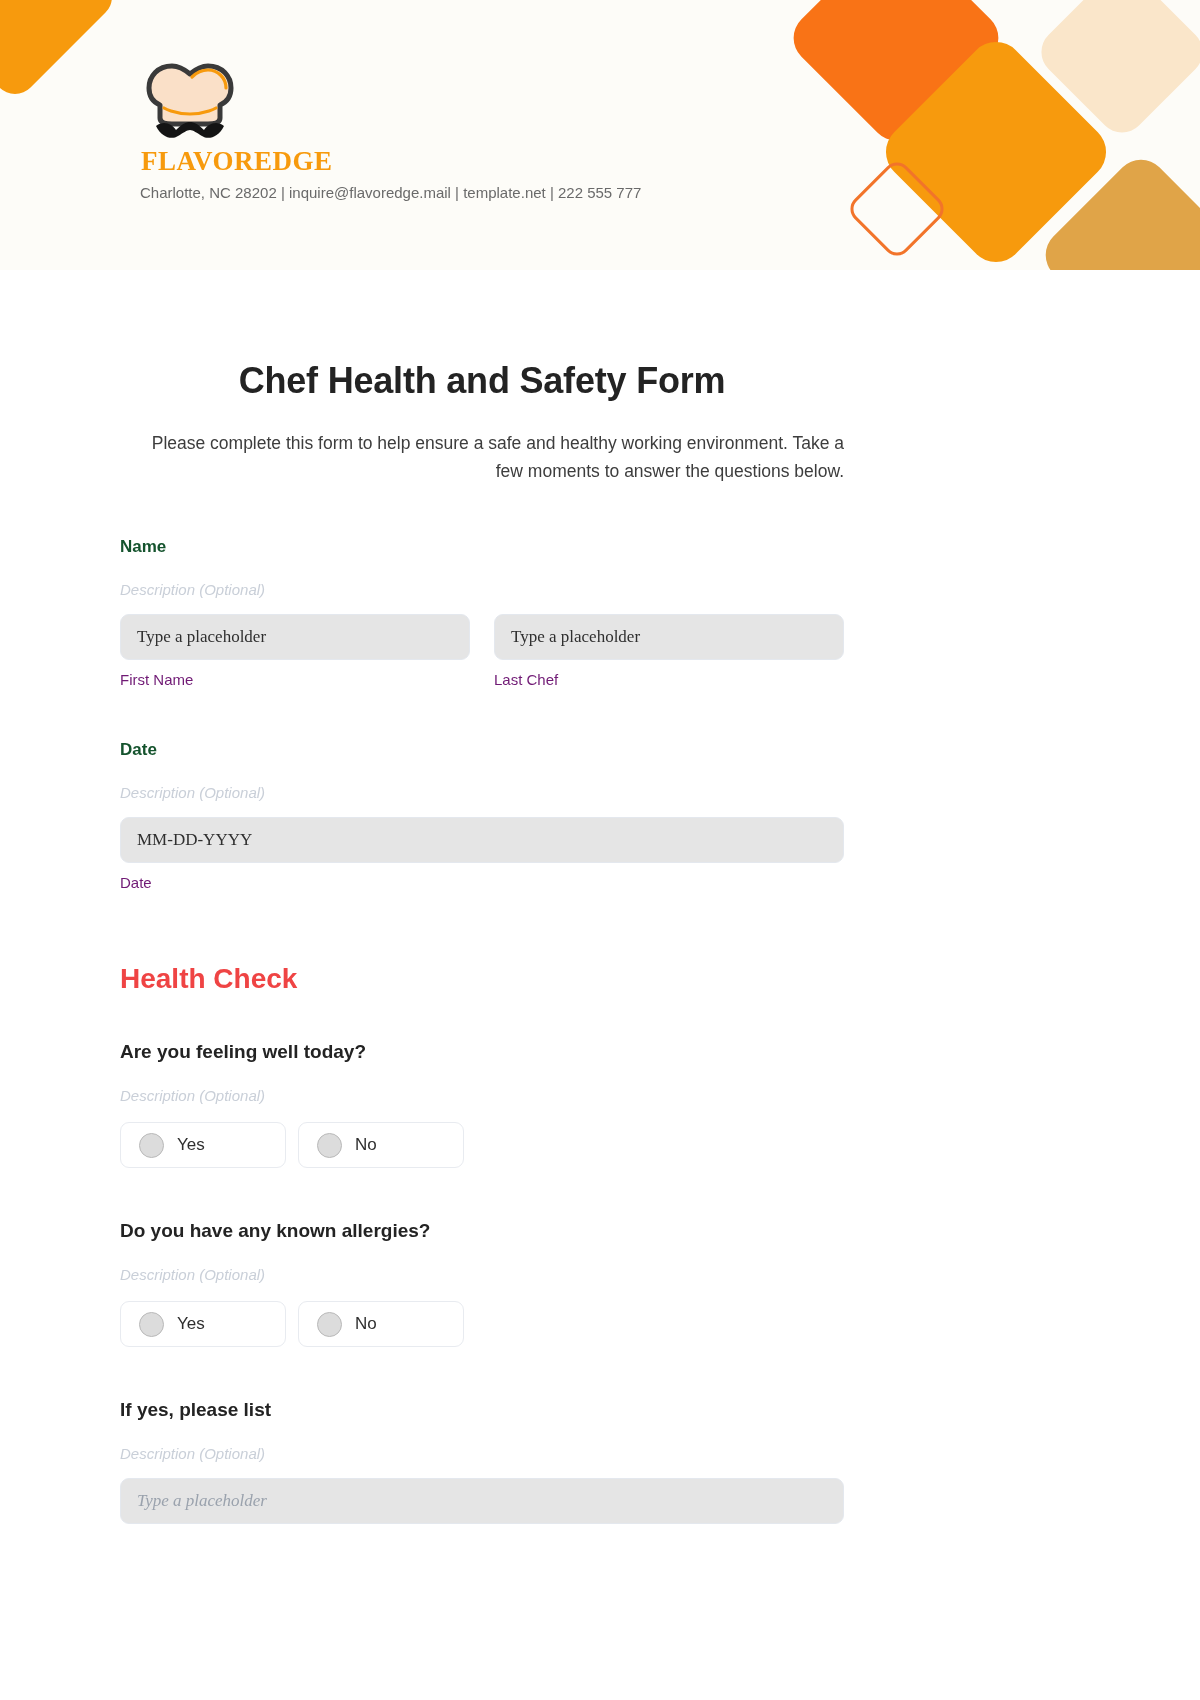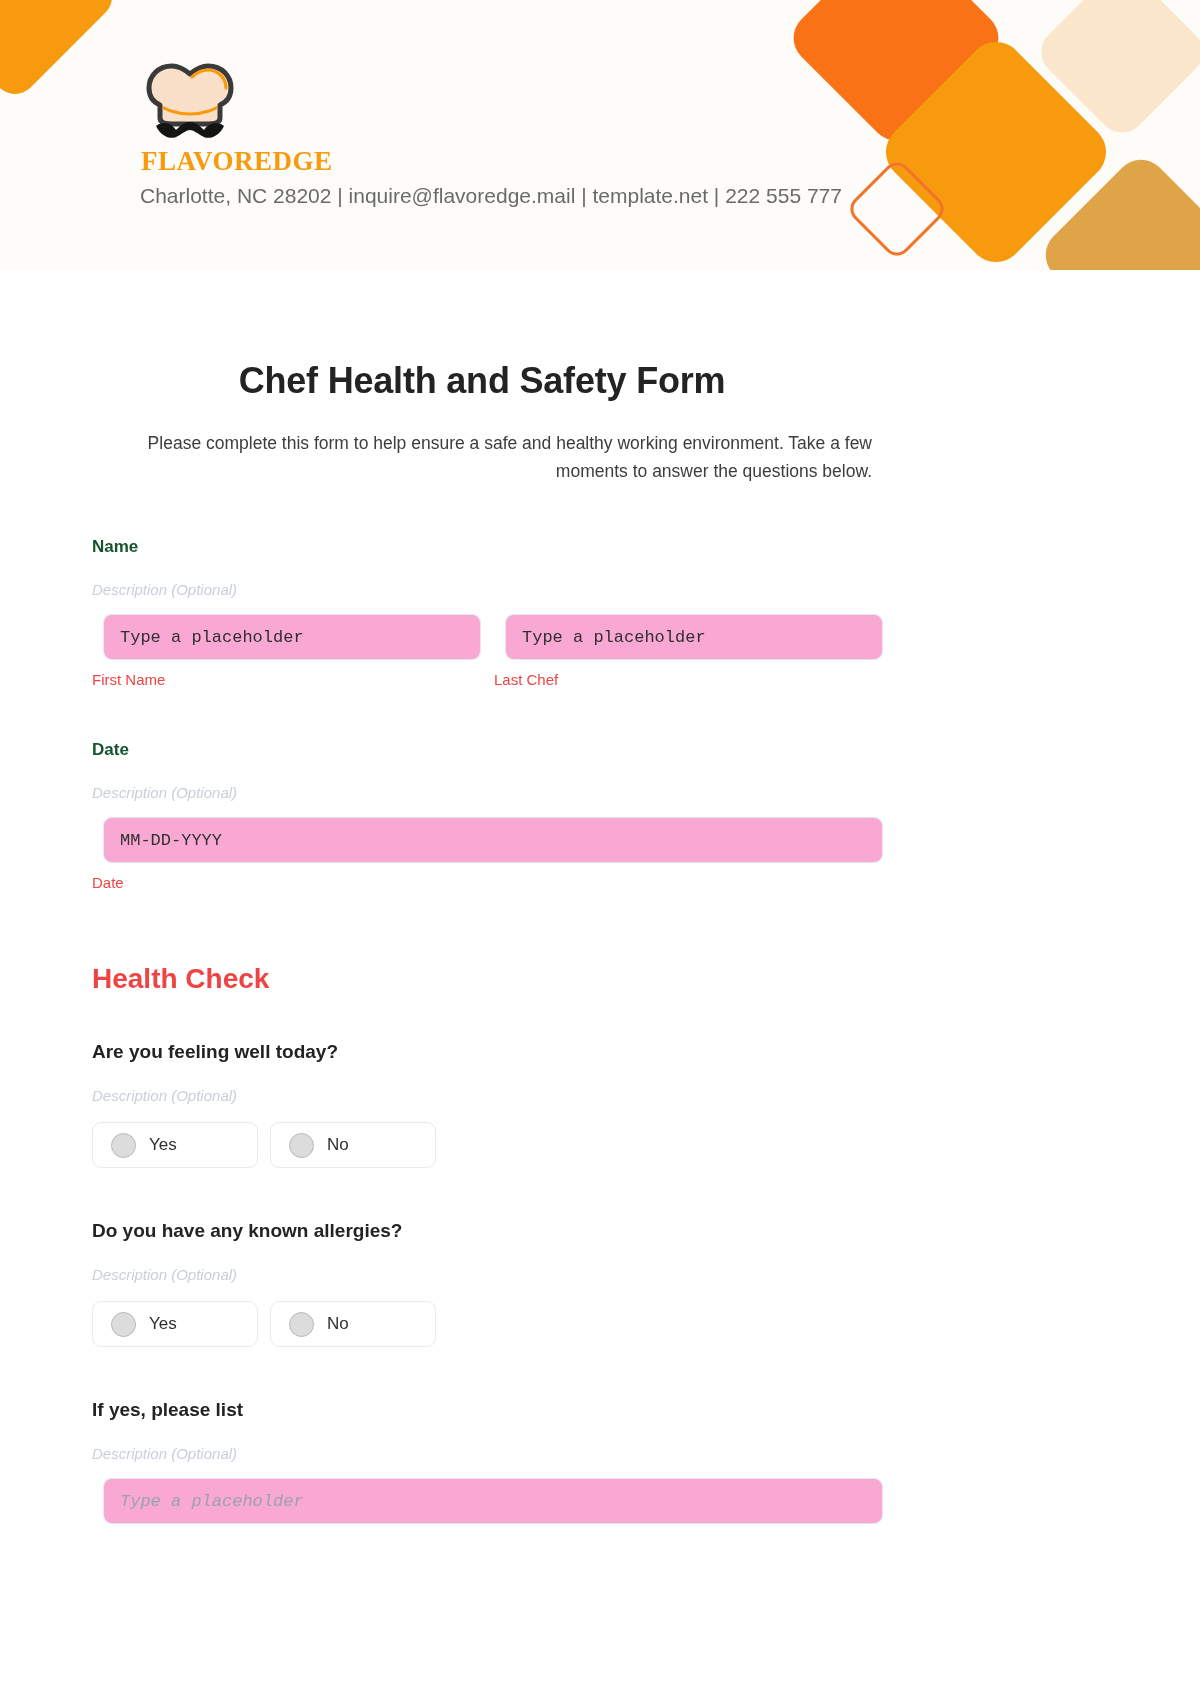--- a/index.html
+++ b/index.html
@@ -69,28 +69,28 @@
     font-family: "Liberation Serif", serif;
     font-weight: bold;
     font-size: 27px;
     letter-spacing: 0.5px;
     color: #f79a0d;
     margin-top: 2px;
     margin-left: 1px;
     line-height: 1;
   }
   .brand-contact {
-    font-size: 21px;
+    font-size: 15px;
     color: #6a6a6a;
     margin-top: 9px;
     white-space: nowrap;
   }
 
   
-  .body-wrap { position: relative; padding: 0 92px; }
+  .body-wrap { position: relative; padding: 0 120px; }
 
   .form-title {
     text-align: center;
     font-size: 36px;
     font-weight: bold;
     color: #232323;
     margin-top: 90px;
     letter-spacing: -0.2px;
   }
   .form-subtitle {
@@ -123,34 +123,33 @@
   }
 
   .row { display: flex; gap: 24px; margin-top: 16px; }
   .col { flex: 1; }
 
   .text-input {
     width: 100%;
     height: 46px;
     border: 1px solid #e4e8ee;
     border-radius: 9px;
-    background: #f9a8d4;
+    background: #e5e5e5;
     padding: 0 16px;
     font-size: 17px;
     color: #2f2f2f;
-    font-family: Liberation Mono, monospace;
+    font-family: Liberation Serif, serif;
     outline: none;
-    margin-left: 11px;
   }
   .text-input::placeholder { color: #2f2f2f; opacity: 1; }
   .text-input.italic-ph::placeholder { color: #9aa2ad; font-style: italic; }
 
   .sub-label {
     font-size: 15px;
-    color: #ef4444;
+    color: #701a75;
     margin-top: 11px;
   }
 
   .section-heading {
     font-size: 28px;
     font-weight: bold;
     color: #ef4444;
     margin-top: 72px;
   }
 

